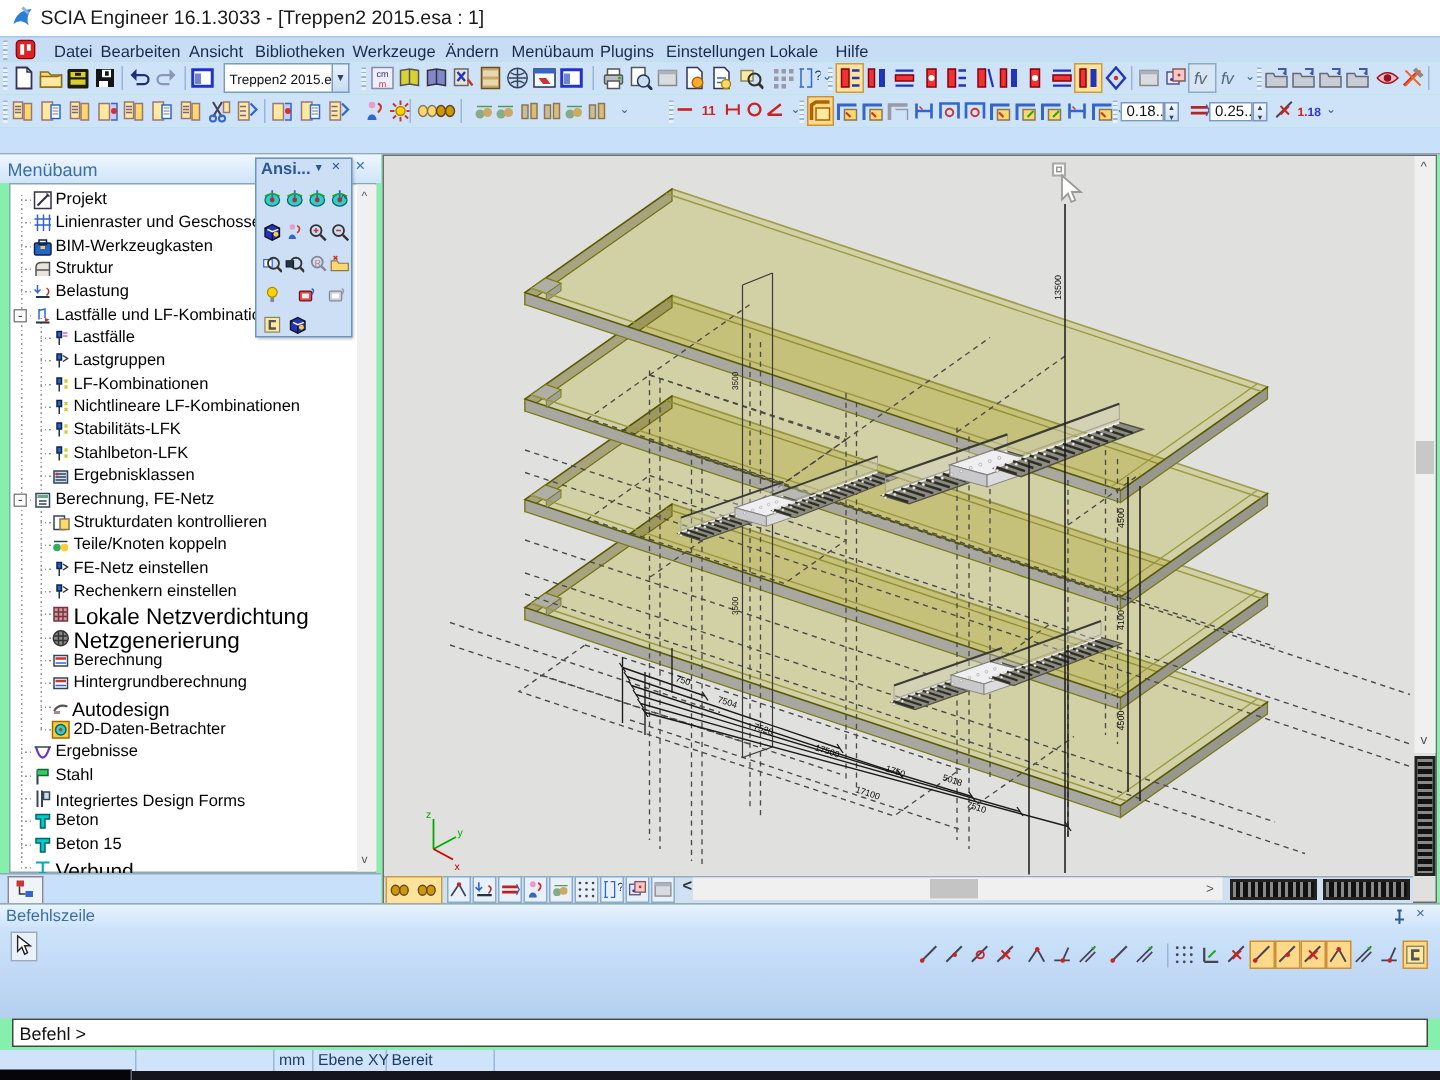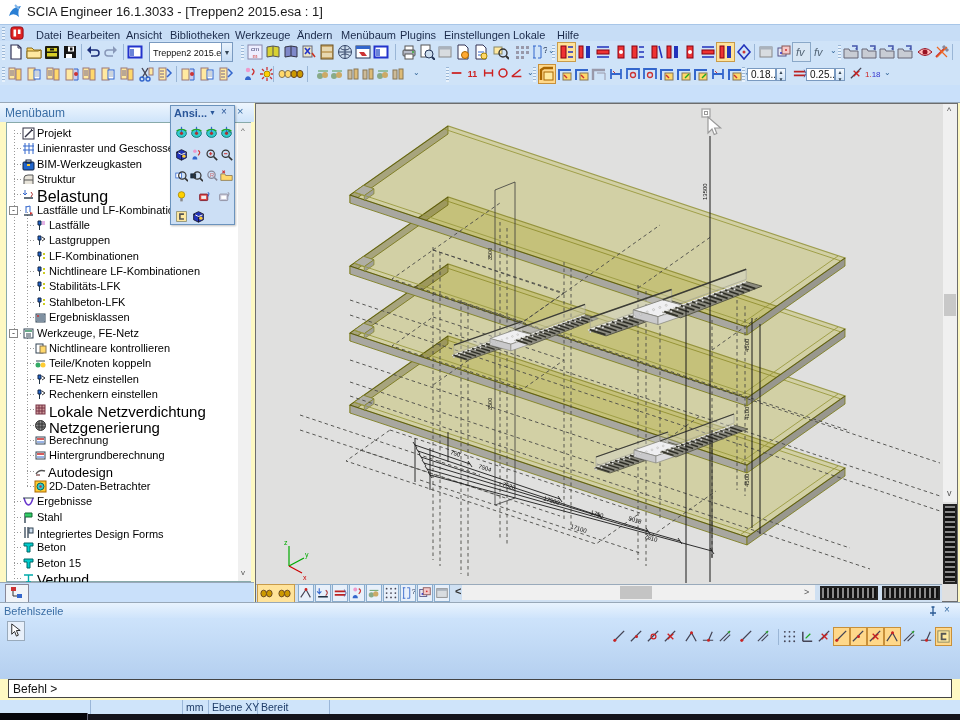--- a/index.html
+++ b/index.html
@@ -1,15 +1,15 @@
 <!DOCTYPE html>
 <html><head><meta charset="utf-8"><style>
 *{margin:0;padding:0;box-sizing:border-box}
 html,body{width:960px;height:720px;overflow:hidden;font-family:"Liberation Sans",sans-serif}
-#app{position:relative;width:960px;height:720px;background:#fef9c3}
+#app{position:relative;width:960px;height:720px;background:#86efac}
 .abs{position:absolute}
 .ic{position:absolute}
 .grip{position:absolute;width:3px;background:repeating-linear-gradient(180deg,#9ab6d6 0 1px,#e8f2fc 1px 3px)}
 .sep{position:absolute;width:1px;background:#9ab6d6;height:16px}
 .menu{position:absolute;top:0;font-size:11px;color:#1b2a4a}
 .chev{position:absolute;font-size:8px;color:#369;}
 </style></head><body>
 <div id="app">
     <svg width="0" height="0" style="position:absolute">
       <defs>
@@ -805,21 +805,21 @@
     <div class="abs" style="left:747px;top:68px;width:29px;height:13px;background:#fff;border:1px solid #7a9ac0;font-size:10px;color:#111;padding:0 0 0 3px;white-space:nowrap;overflow:hidden">0.18...</div>
     <div class="abs" style="left:776px;top:68px;width:10px;height:13px;background:linear-gradient(#f4f9ff,#cfe2f6);border:1px solid #7a9ac0;font-size:5px;color:#345;text-align:center;line-height:6.5px">▲<br>▼</div>
     <svg class="ic" style="left:792px;top:66px" width="15" height="15" viewBox="0 0 16 16">
       <use href="#eq"></use>
     </svg>
     <div class="abs" style="left:806px;top:68px;width:29px;height:13px;background:#fff;border:1px solid #7a9ac0;font-size:10px;color:#111;padding:0 0 0 3px;white-space:nowrap;overflow:hidden">0.25...</div>
     <div class="abs" style="left:835px;top:68px;width:10px;height:13px;background:linear-gradient(#f4f9ff,#cfe2f6);border:1px solid #7a9ac0;font-size:5px;color:#345;text-align:center;line-height:6.5px">▲<br>▼</div>
     <svg class="ic" style="left:849px;top:66px" width="15" height="15" viewBox="0 0 16 16">
       <use href="#snapx"></use>
     </svg>
-    <div class="abs" style="left:865px;top:70px;font-size:8px;color:#c22;font-weight:normal">1.<span style="color:#33c">18</span></div>
+    <div class="abs" style="left:865px;top:70px;font-size:8px;color:#c22;font-weight:bold">1.<span style="color:#33c">18</span></div>
     <div class="chev" style="left:884px;top:68px">⌄</div>
     <div class="abs" style="left:0;top:85px;width:960px;height:18px;background:#c9e0fa;border-bottom:1px solid #98a8b8"></div>
     <div class="abs" style="left:0;top:103px;width:254px;height:19px;background:linear-gradient(#eef6fe,#cfe4fa)">
       <div class="abs" style="left:5px;top:3px;font-size:12px;color:#3a6ea5">Menübaum</div>
       <div class="abs" style="left:237px;top:2px;font-size:11px;color:#3a6ea5">×</div>
     </div>
     <div class="abs" style="left:6px;top:122px;width:245px;height:460px;background:#fff;border:1px solid #8aa;overflow:hidden"></div>
     <div class="abs" style="left:14px;top:130px;width:1px;height:446px;background:repeating-linear-gradient(180deg,#999 0 1px,transparent 1px 3px)"></div>
     <div class="abs" style="left:27px;top:212px;width:1px;height:123px;background:repeating-linear-gradient(180deg,#999 0 1px,transparent 1px 3px)"></div>
     <div class="abs" style="left:27px;top:335px;width:1px;height:153px;background:repeating-linear-gradient(180deg,#999 0 1px,transparent 1px 3px)"></div>
@@ -840,21 +840,21 @@
     <div class="abs" style="left:37px;top:158px;font-size:11px;color:#000;white-space:nowrap">BIM-Werkzeugkasten</div>
     <div class="abs" style="left:14px;top:179px;width:8px;height:1px;background:repeating-linear-gradient(90deg,#999 0 1px,transparent 1px 3px)"></div>
     <svg class="ic" style="left:22px;top:173px" width="13" height="13" viewBox="0 0 13 13">
       <use href="#t-struk"></use>
     </svg>
     <div class="abs" style="left:37px;top:173px;font-size:11px;color:#000;white-space:nowrap">Struktur</div>
     <div class="abs" style="left:14px;top:194px;width:8px;height:1px;background:repeating-linear-gradient(90deg,#999 0 1px,transparent 1px 3px)"></div>
     <svg class="ic" style="left:22px;top:188px" width="13" height="13" viewBox="0 0 13 13">
       <use href="#t-last"></use>
     </svg>
-    <div class="abs" style="left:37px;top:188px;font-size:16px;color:#000;white-space:nowrap">Belastung</div>
+    <div class="abs" style="left:37px;top:188px;font-size:11px;color:#000;white-space:nowrap">Belastung</div>
     <div class="abs" style="left:14px;top:210px;width:8px;height:1px;background:repeating-linear-gradient(90deg,#999 0 1px,transparent 1px 3px)"></div>
     <div class="abs" style="left:9px;top:206px;width:9px;height:9px;border:1px solid #888;background:#fff;font-size:9px;line-height:7px;text-align:center;color:#333">-</div>
     <svg class="ic" style="left:22px;top:204px" width="13" height="13" viewBox="0 0 13 13">
       <use href="#t-lfk"></use>
     </svg>
     <div class="abs" style="left:37px;top:204px;font-size:11px;color:#000;white-space:nowrap">Lastfälle und LF-Kombinatione</div>
     <div class="abs" style="left:27px;top:225px;width:7px;height:1px;background:repeating-linear-gradient(90deg,#999 0 1px,transparent 1px 3px)"></div>
     <svg class="ic" style="left:34px;top:219px" width="13" height="13" viewBox="0 0 13 13">
       <use href="#t-pin"></use>
     </svg>
@@ -887,26 +887,26 @@
     <div class="abs" style="left:27px;top:317px;width:7px;height:1px;background:repeating-linear-gradient(90deg,#999 0 1px,transparent 1px 3px)"></div>
     <svg class="ic" style="left:34px;top:311px" width="13" height="13" viewBox="0 0 13 13">
       <use href="#t-erg"></use>
     </svg>
     <div class="abs" style="left:49px;top:311px;font-size:11px;color:#000;white-space:nowrap">Ergebnisklassen</div>
     <div class="abs" style="left:14px;top:333px;width:8px;height:1px;background:repeating-linear-gradient(90deg,#999 0 1px,transparent 1px 3px)"></div>
     <div class="abs" style="left:9px;top:329px;width:9px;height:9px;border:1px solid #888;background:#fff;font-size:9px;line-height:7px;text-align:center;color:#333">-</div>
     <svg class="ic" style="left:22px;top:327px" width="13" height="13" viewBox="0 0 13 13">
       <use href="#t-calc"></use>
     </svg>
-    <div class="abs" style="left:37px;top:327px;font-size:11px;color:#000;white-space:nowrap">Werkzeuge, FE-Netz</div>
+    <div class="abs" style="left:37px;top:327px;font-size:11px;color:#000;white-space:nowrap">Berechnung, FE-Netz</div>
     <div class="abs" style="left:27px;top:348px;width:7px;height:1px;background:repeating-linear-gradient(90deg,#999 0 1px,transparent 1px 3px)"></div>
     <svg class="ic" style="left:34px;top:342px" width="13" height="13" viewBox="0 0 13 13">
       <use href="#t-check"></use>
     </svg>
-    <div class="abs" style="left:49px;top:342px;font-size:11px;color:#000;white-space:nowrap">Nichtlineare kontrollieren</div>
+    <div class="abs" style="left:49px;top:342px;font-size:11px;color:#000;white-space:nowrap">Strukturdaten kontrollieren</div>
     <div class="abs" style="left:27px;top:363px;width:7px;height:1px;background:repeating-linear-gradient(90deg,#999 0 1px,transparent 1px 3px)"></div>
     <svg class="ic" style="left:34px;top:357px" width="13" height="13" viewBox="0 0 13 13">
       <use href="#t-kopp"></use>
     </svg>
     <div class="abs" style="left:49px;top:357px;font-size:11px;color:#000;white-space:nowrap">Teile/Knoten koppeln</div>
     <div class="abs" style="left:27px;top:379px;width:7px;height:1px;background:repeating-linear-gradient(90deg,#999 0 1px,transparent 1px 3px)"></div>
     <svg class="ic" style="left:34px;top:373px" width="13" height="13" viewBox="0 0 13 13">
       <use href="#t-pin2"></use>
     </svg>
     <div class="abs" style="left:49px;top:373px;font-size:11px;color:#000;white-space:nowrap">FE-Netz einstellen</div>

